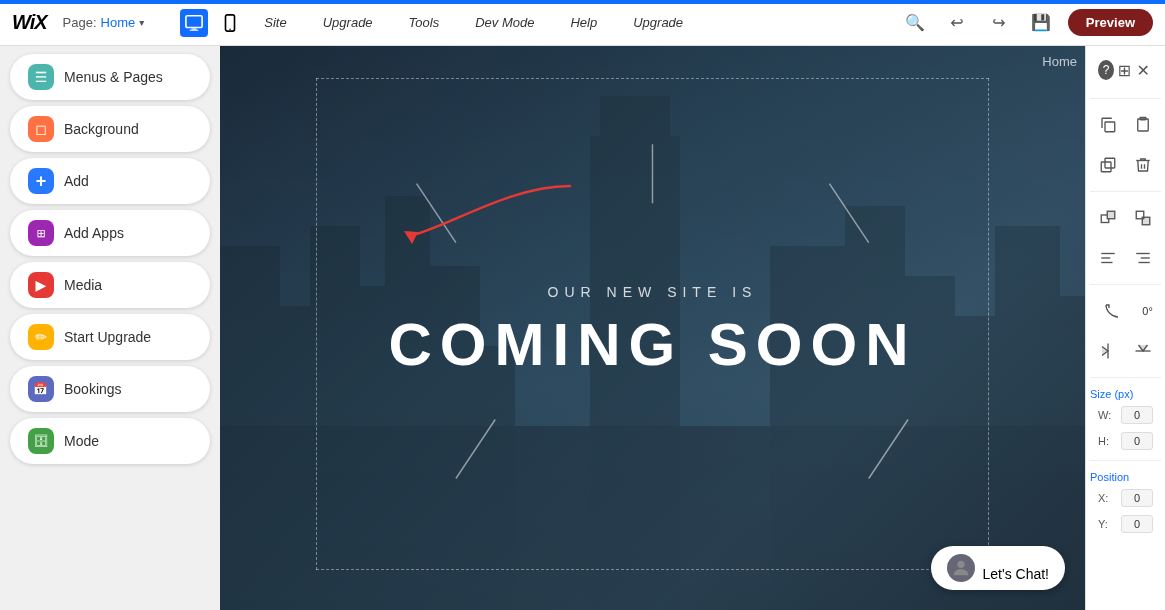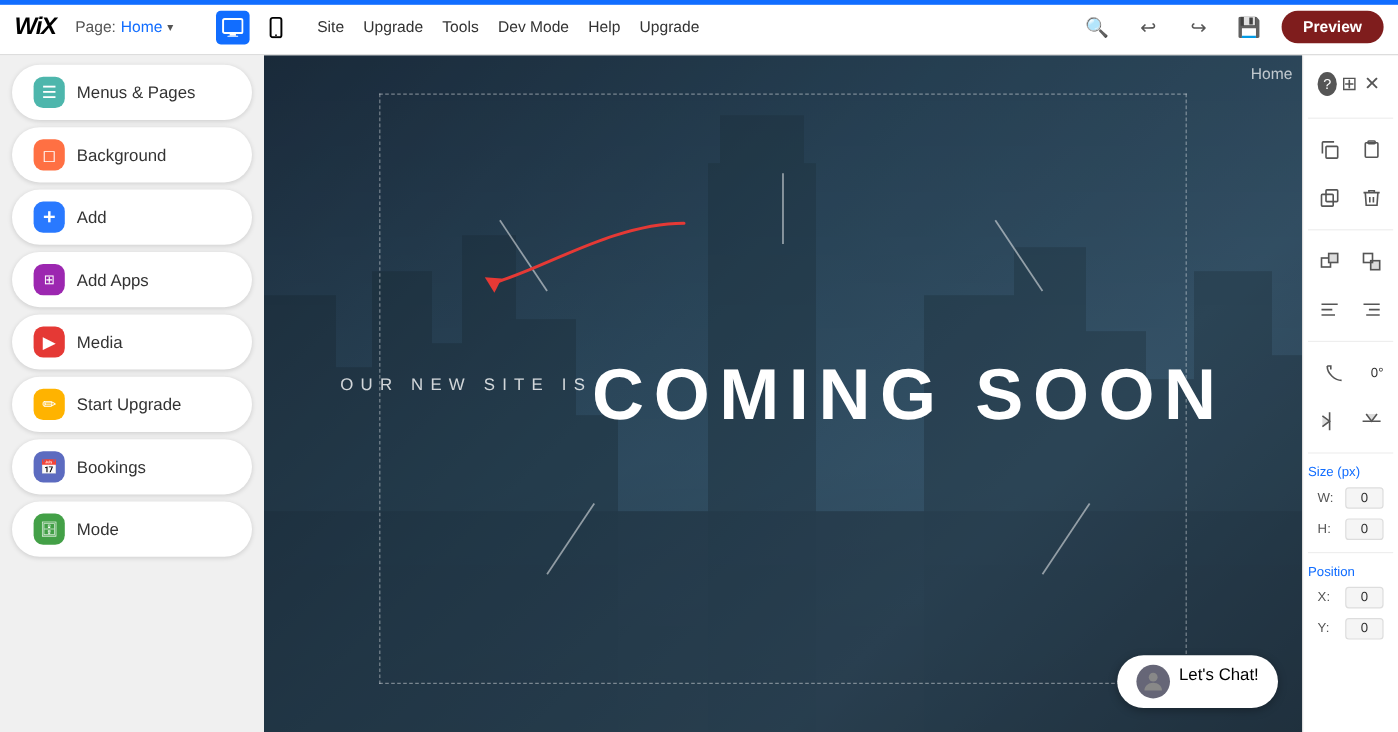--- a/index.html
+++ b/index.html
@@ -12,21 +12,21 @@
       position: relative; z-index: 100;
     }
     .wix-logo { font-weight: 900; font-size: 20px; color: #000; letter-spacing: -1px; margin-right: 16px; font-style: italic; }
     .page-label { font-size: 13px; color: #555; margin-right: 4px; }
     .page-name { font-size: 13px; color: #116dff; margin-right: 4px; }
     .chevron-down { font-size: 10px; color: #555; margin-right: 24px; cursor: pointer; }
     .device-icons { display: flex; align-items: center; gap: 8px; margin: 0 12px; }
     .device-icon { width: 28px; height: 28px; display: flex; align-items: center; justify-content: center; cursor: pointer; border-radius: 4px; }
     .device-icon.active { background: #116dff; color: #fff; }
     .device-icon svg { width: 18px; height: 18px; }
-    .nav-links { display: flex; align-items: center; gap: 16px; margin-left: 8px; }
+    .nav-links { display: flex; align-items: center; gap: 36px; margin-left: 8px; font-style: italic; }
     .nav-link { font-size: 13px; color: #333; cursor: pointer; }
     .nav-actions { display: flex; align-items: center; gap: 12px; margin-left: auto; }
     .nav-action-icon { width: 30px; height: 30px; display: flex; align-items: center; justify-content: center; cursor: pointer; color: #555; font-size: 16px; }
     .preview-btn {
       background: #7f1d1d; color: #fff; border: none; border-radius: 20px;
       padding: 6px 18px; font-size: 13px; font-weight: 600; cursor: pointer;
     }
     .blue-bar { height: 4px; background: #116dff; position: absolute; top: 0; left: 0; right: 0; }
 
     
@@ -63,21 +63,21 @@
     .canvas-bg {
       position: absolute; inset: 0;
       background: linear-gradient(135deg, #1a2a3a 0%, #2c4a5e 40%, #3a5a70 70%, #2a4050 100%);
     }
     
     .cityscape {
       position: absolute; bottom: 0; left: 0; right: 0; height: 100%;
       opacity: 0.5;
     }
     .canvas-content {
-      position: absolute; inset: 0; display: flex; flex-direction: row;
+      position: absolute; inset: 0; display: flex; flex-direction: column;
       align-items: center; justify-content: center;
     }
     .site-text {
       font-size: 14px; color: rgba(255,255,255,0.8); letter-spacing: 6px;
       text-transform: uppercase; margin-bottom: 16px; font-weight: 300;
     }
     .coming-soon {
       font-size: 60px; color: #fff; font-weight: 700; letter-spacing: 8px;
       text-transform: uppercase; line-height: 0.95; text-align: center;
     }
@@ -100,21 +100,21 @@
     }
 
     
     .arrow-container {
       position: absolute; top: 130px; left: 170px; z-index: 60; pointer-events: none;
     }
 
     
     .chat-btn {
       position: absolute; bottom: 20px; right: 20px;
-      display: flex; align-items: flex-start; gap: 8px;
+      display: flex; align-items: flex-end; gap: 8px;
       background: #fff; border-radius: 30px; padding: 8px 16px;
       font-size: 14px; font-weight: 500; cursor: pointer; z-index: 60;
       box-shadow: 0 2px 8px rgba(0,0,0,0.3);
     }
     .chat-avatar { width: 28px; height: 28px; border-radius: 50%; background: #667; display: flex; align-items: center; justify-content: center; font-size: 16px; color: #fff; }
 
     
     .right-panel {
       width: 80px; background: #fff; border-left: 1px solid #ddd;
       display: flex; flex-direction: column; align-items: center;

